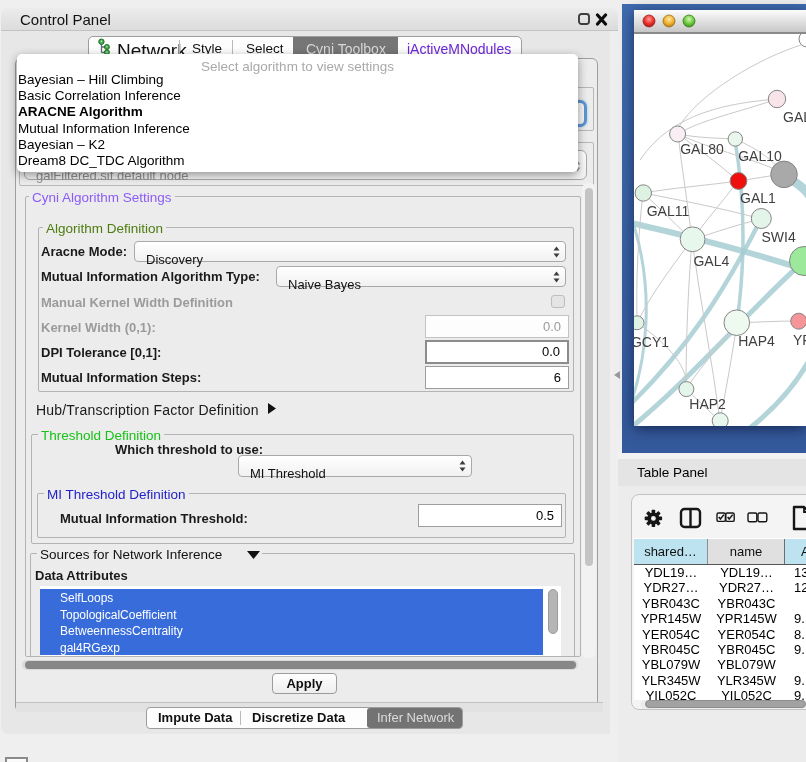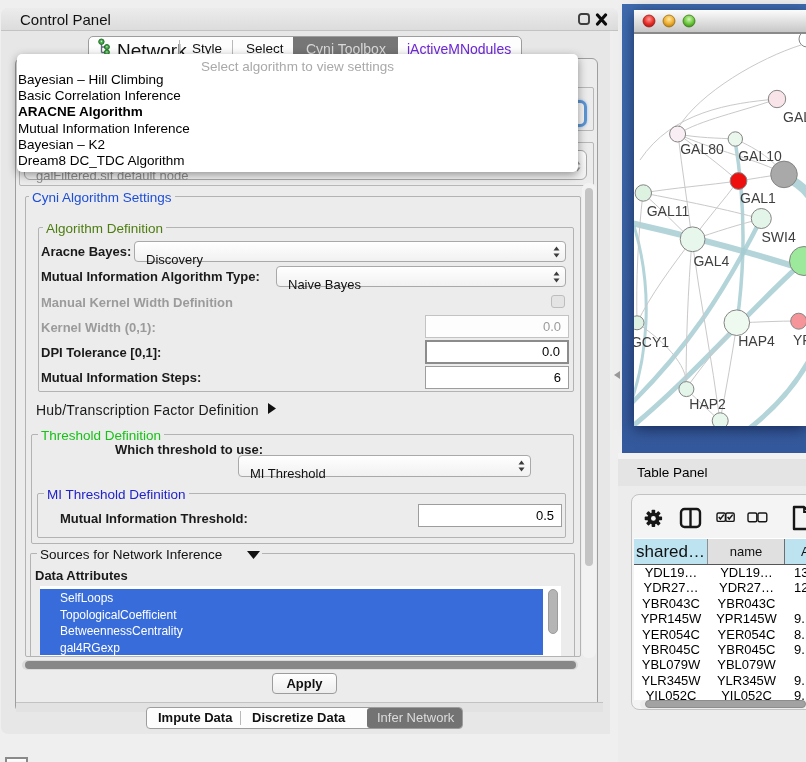--- a/index.html
+++ b/index.html
@@ -74,26 +74,26 @@
 
 <div class="abs" style="left:548px;top:100px;width:39px;height:27px;border:3px solid #5b94d2;
      border-radius:7px;background:#f4f4f4;box-sizing:border-box;box-shadow:0 0 3px #9cc0e8;"></div>
 
 <div class="abs" style="left:582px;top:183px;width:14px;height:475px;background:#f2f2f2;border-radius:6px;"></div>
 <div class="abs" style="left:584.5px;top:188px;width:8.5px;height:378px;background:#c4c4c4;border-radius:4.5px;"></div>
 <div class="abs" style="left:22px;top:660px;width:556px;height:10px;background:#dadada;border-radius:5px;"></div>
 <div class="abs" style="left:25px;top:661px;width:551px;height:8px;background:#878787;border-radius:4px;"></div>
 
 <div class="gbox" style="left:25px;top:196px;width:556px;height:461px;"></div>
-<div class="gttl" style="left:29px;top:190px;color:#1d4ed8;">Cyni Algorithm Settings</div>
+<div class="gttl" style="left:29px;top:190px;color:#8b5cf6;">Cyni Algorithm Settings</div>
 
 <div class="gbox" style="left:38px;top:227px;width:536px;height:165px;"></div>
 <div class="gttl" style="left:43px;top:221px;color:#4d7c0f;">Algorithm Definition</div>
 
-<div class="lbl b" style="left:41px;top:244px;">Aracne Bayes:</div>
+<div class="lbl b" style="left:41px;top:244px;">Aracne Mode:</div>
 <div class="combo" style="left:134px;top:241px;width:432px;">
   <span class="ct">Discovery</span>
     <span class="ar"><svg width="9" height="16" viewBox="0 0 9 16">
         <path d="M4.5 2.5 L7.5 6.5 L1.5 6.5 Z" fill="#3c3c3c"></path>
         <path d="M4.5 13.5 L7.5 9.5 L1.5 9.5 Z" fill="#3c3c3c"></path>
       </svg></span>
 </div>
 <div class="lbl b" style="left:41px;top:269px;">Mutual Information Algorithm Type:</div>
 <div class="combo" style="left:276px;top:266px;width:290px;">
   <span class="ct">Naive Bayes</span>
@@ -116,21 +116,21 @@
 
 <div class="lbl" style="left:36px;top:402px;">Hub/Transcription Factor Definition</div>
 <svg class="abs" style="left:266px;top:402px;" width="12" height="13" viewBox="0 0 12 13">
     <path d="M2 1 L10 6.5 L2 12 Z" fill="#111"></path>
   </svg>
 
 <div class="gbox" style="left:31px;top:434px;width:543px;height:110px;"></div>
 <div class="gttl" style="left:38px;top:428px;color:#16c216;">Threshold Definition</div>
 
 <div class="lbl b" style="left:79px;top:442px;margin-left:36px;">Which threshold to use:</div>
-<div class="combo" style="left:238px;top:455px;width:293px;height:22px;text-align:right;">
+<div class="combo" style="left:238px;top:455px;width:234px;height:22px;text-align:right;">
   <span class="ct" style="line-height:20px;">MI Threshold</span>
     <span class="ar"><svg width="9" height="16" viewBox="0 0 9 16">
         <path d="M4.5 2.5 L7.5 6.5 L1.5 6.5 Z" fill="#3c3c3c"></path>
         <path d="M4.5 13.5 L7.5 9.5 L1.5 9.5 Z" fill="#3c3c3c"></path>
       </svg></span>
 </div>
 
 <div class="gbox" style="left:37px;top:493px;width:529px;height:45px;"></div>
 <div class="gttl" style="left:44px;top:487px;color:#2222cc;">MI Threshold Definition</div>
 <div class="lbl b" style="left:60px;top:511px;">Mutual Information Threshold:</div>
@@ -310,21 +310,21 @@
   <g stroke="#161616" fill="none" stroke-width="1.4">
     <rect x="114" y="13" width="8.8" height="8.8" rx="1.5"></rect>
     <rect x="124" y="13" width="8.8" height="8.8" rx="1.5"></rect>
   </g>
 
   <path d="M160 7 L170 7 L175 12 L175 29 L160 29 Z" fill="none" stroke="#161616" stroke-width="2.4" stroke-linejoin="round"></path>
   <path d="M170 7 L170 12 L175 12" fill="none" stroke="#161616" stroke-width="1.8"></path>
 </svg>
 
 <div class="abs" style="left:634px;top:538px;width:172px;height:162px;background:#fff;overflow:hidden;">
-<div class="abs" style="left:0;top:1px;width:74px;height:25px;background:#bde2f0;border-right:1px solid #8f8f8f;box-sizing:border-box;text-align:center;font-size:17px;line-height:25px;color:#111;">shared…</div>
+<div class="abs" style="left:0;top:1px;width:74px;height:25px;background:#bde2f0;border-right:1px solid #8f8f8f;box-sizing:border-box;text-align:center;font-size:13px;line-height:25px;color:#111;">shared…</div>
 <div class="abs" style="left:74px;top:1px;width:77px;height:25px;background:#e0e0e0;border-right:1px solid #6e6e6e;box-sizing:border-box;text-align:center;font-size:13px;line-height:25px;color:#111;">name</div>
 <div class="abs" style="left:151px;top:1px;width:21px;height:25px;background:#bde2f0;font-size:13px;line-height:25px;color:#111;padding-left:16px;box-sizing:border-box;">A</div>
 <div class="abs" style="left:0;top:26px;width:172px;height:1px;background:#555;"></div>
 <div class="abs" style="left:0;top:27px;width:74px;height:15.4px;text-align:center;font-size:13px;color:#000;">YDL19…</div>
 <div class="abs" style="left:74px;top:27px;width:77px;height:15.4px;text-align:center;font-size:13px;color:#000;">YDL19…</div>
 <div class="abs" style="left:160px;top:27px;font-size:13px;color:#000;">13</div>
 <div class="abs" style="left:0;top:42.4px;width:74px;height:15.4px;text-align:center;font-size:13px;color:#000;">YDR27…</div>
 <div class="abs" style="left:74px;top:42.4px;width:77px;height:15.4px;text-align:center;font-size:13px;color:#000;">YDR27…</div>
 <div class="abs" style="left:160px;top:42.4px;font-size:13px;color:#000;">12</div>
 <div class="abs" style="left:0;top:57.8px;width:74px;height:15.4px;text-align:center;font-size:13px;color:#000;">YBR043C</div>

